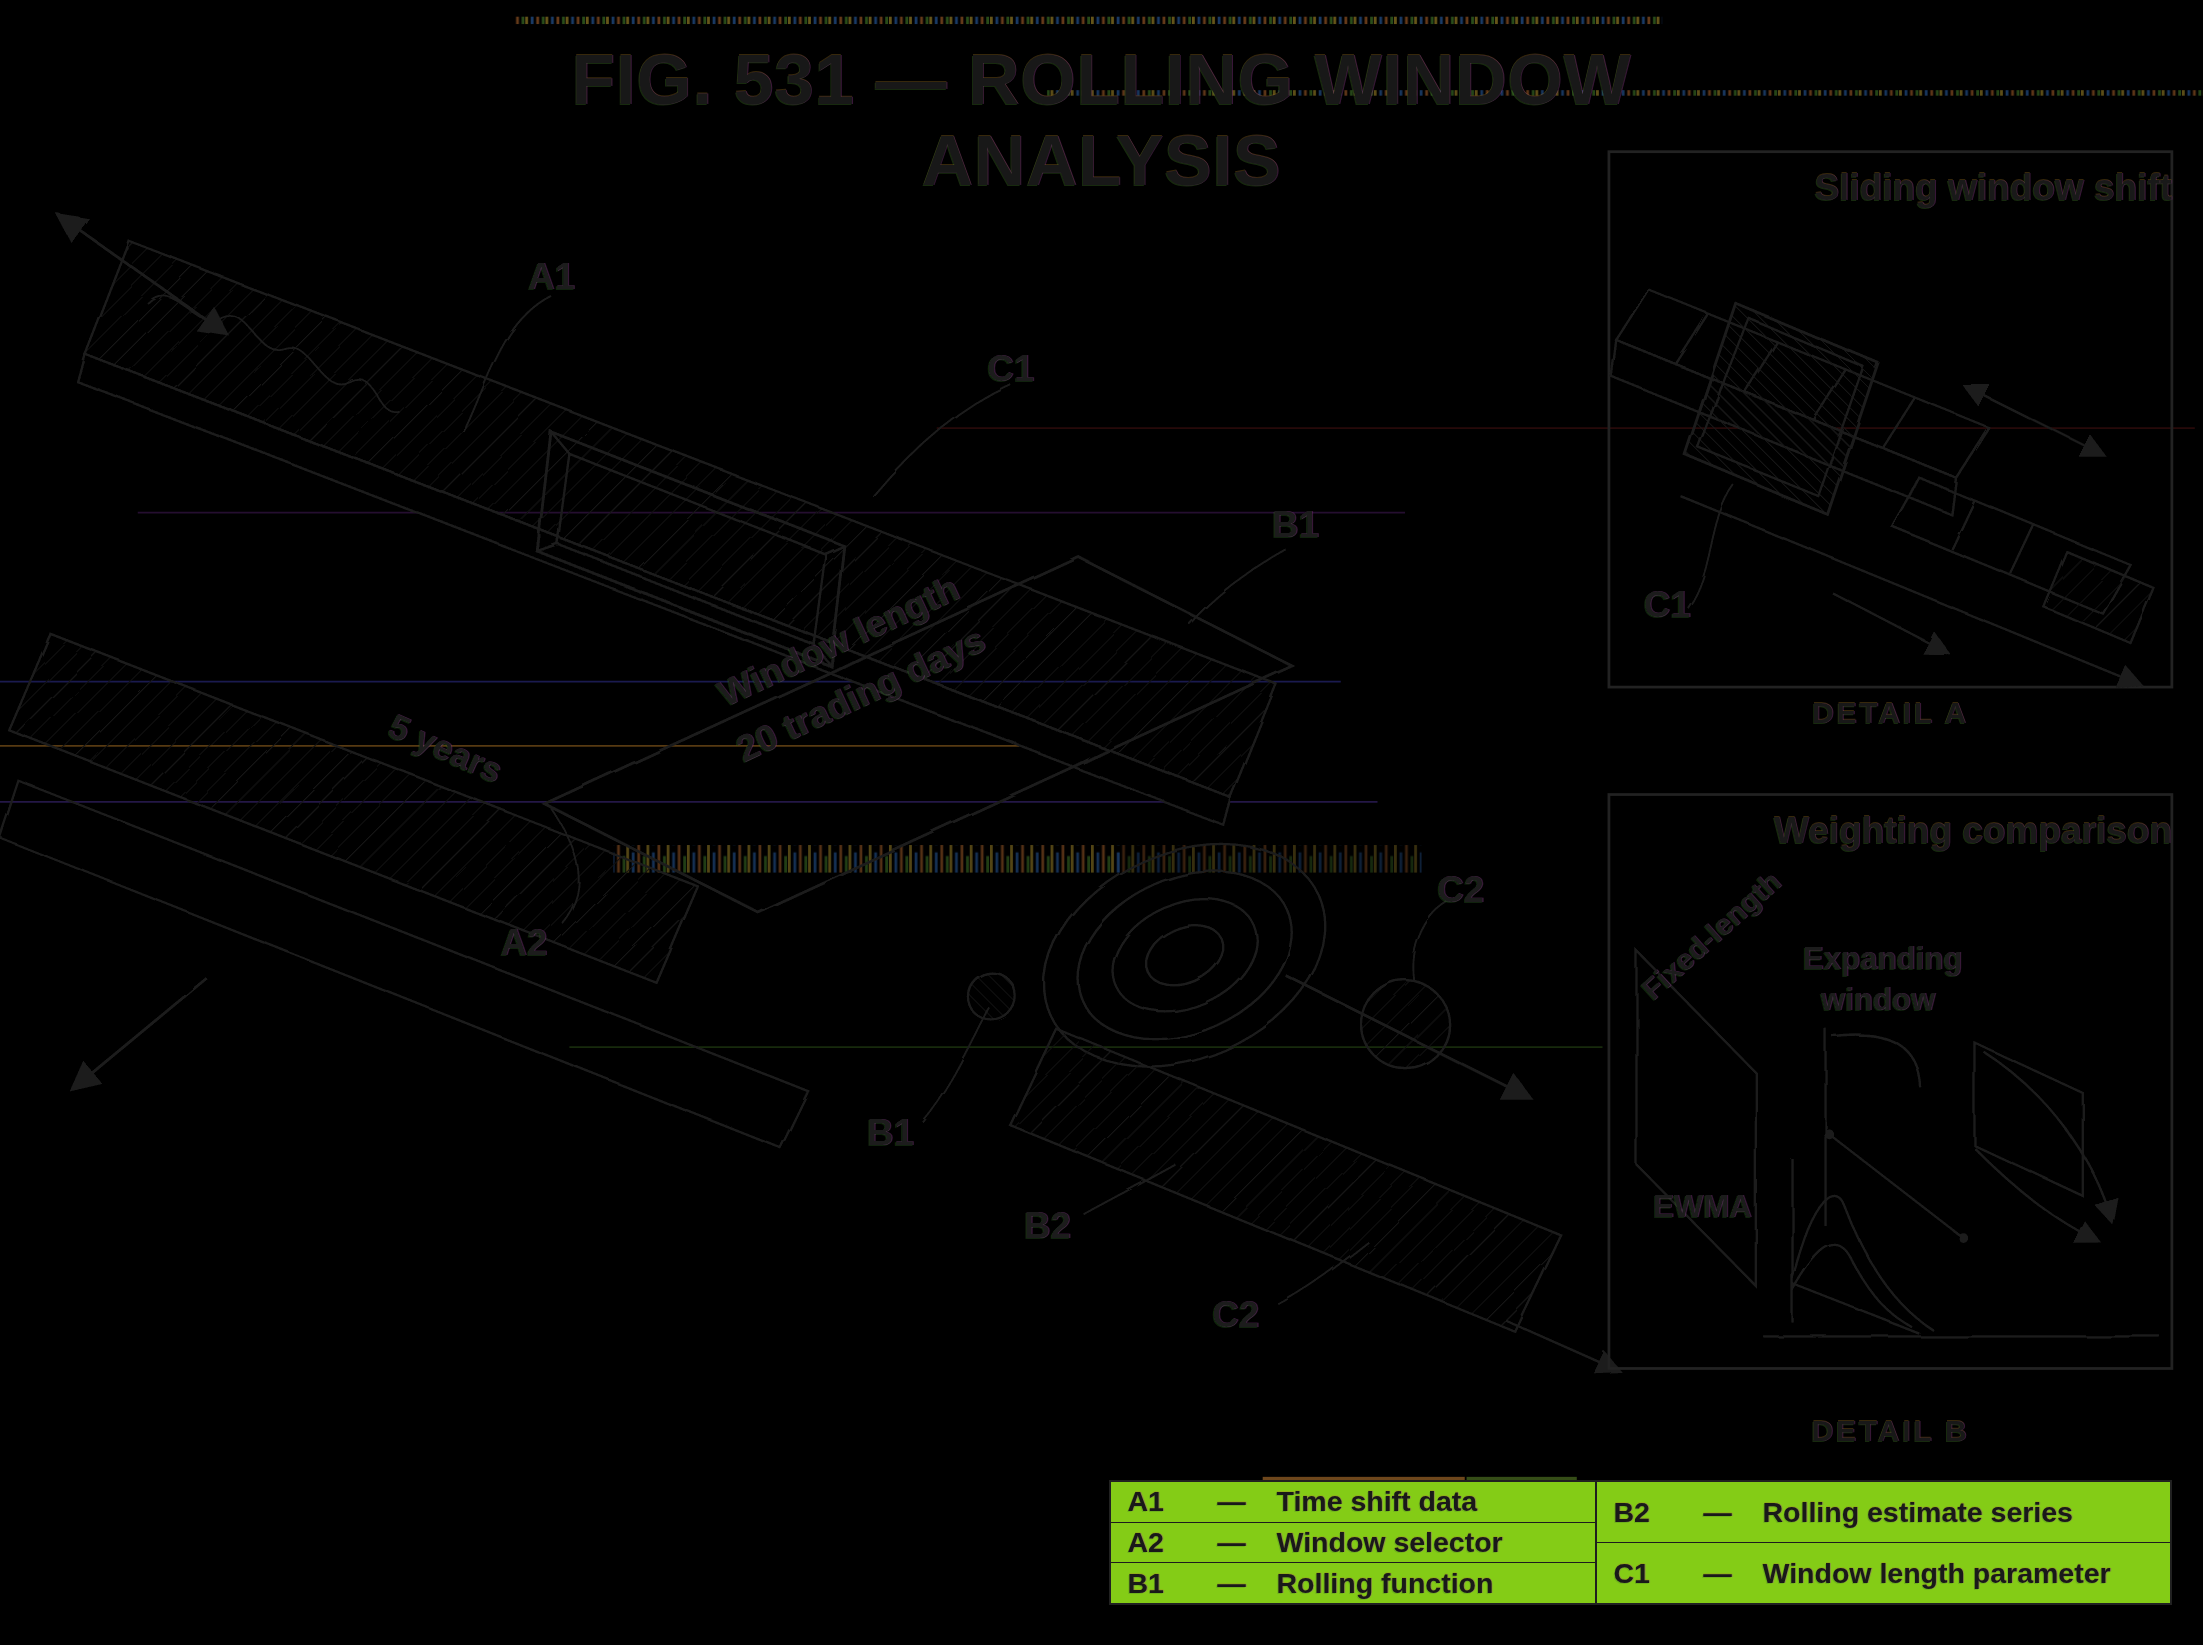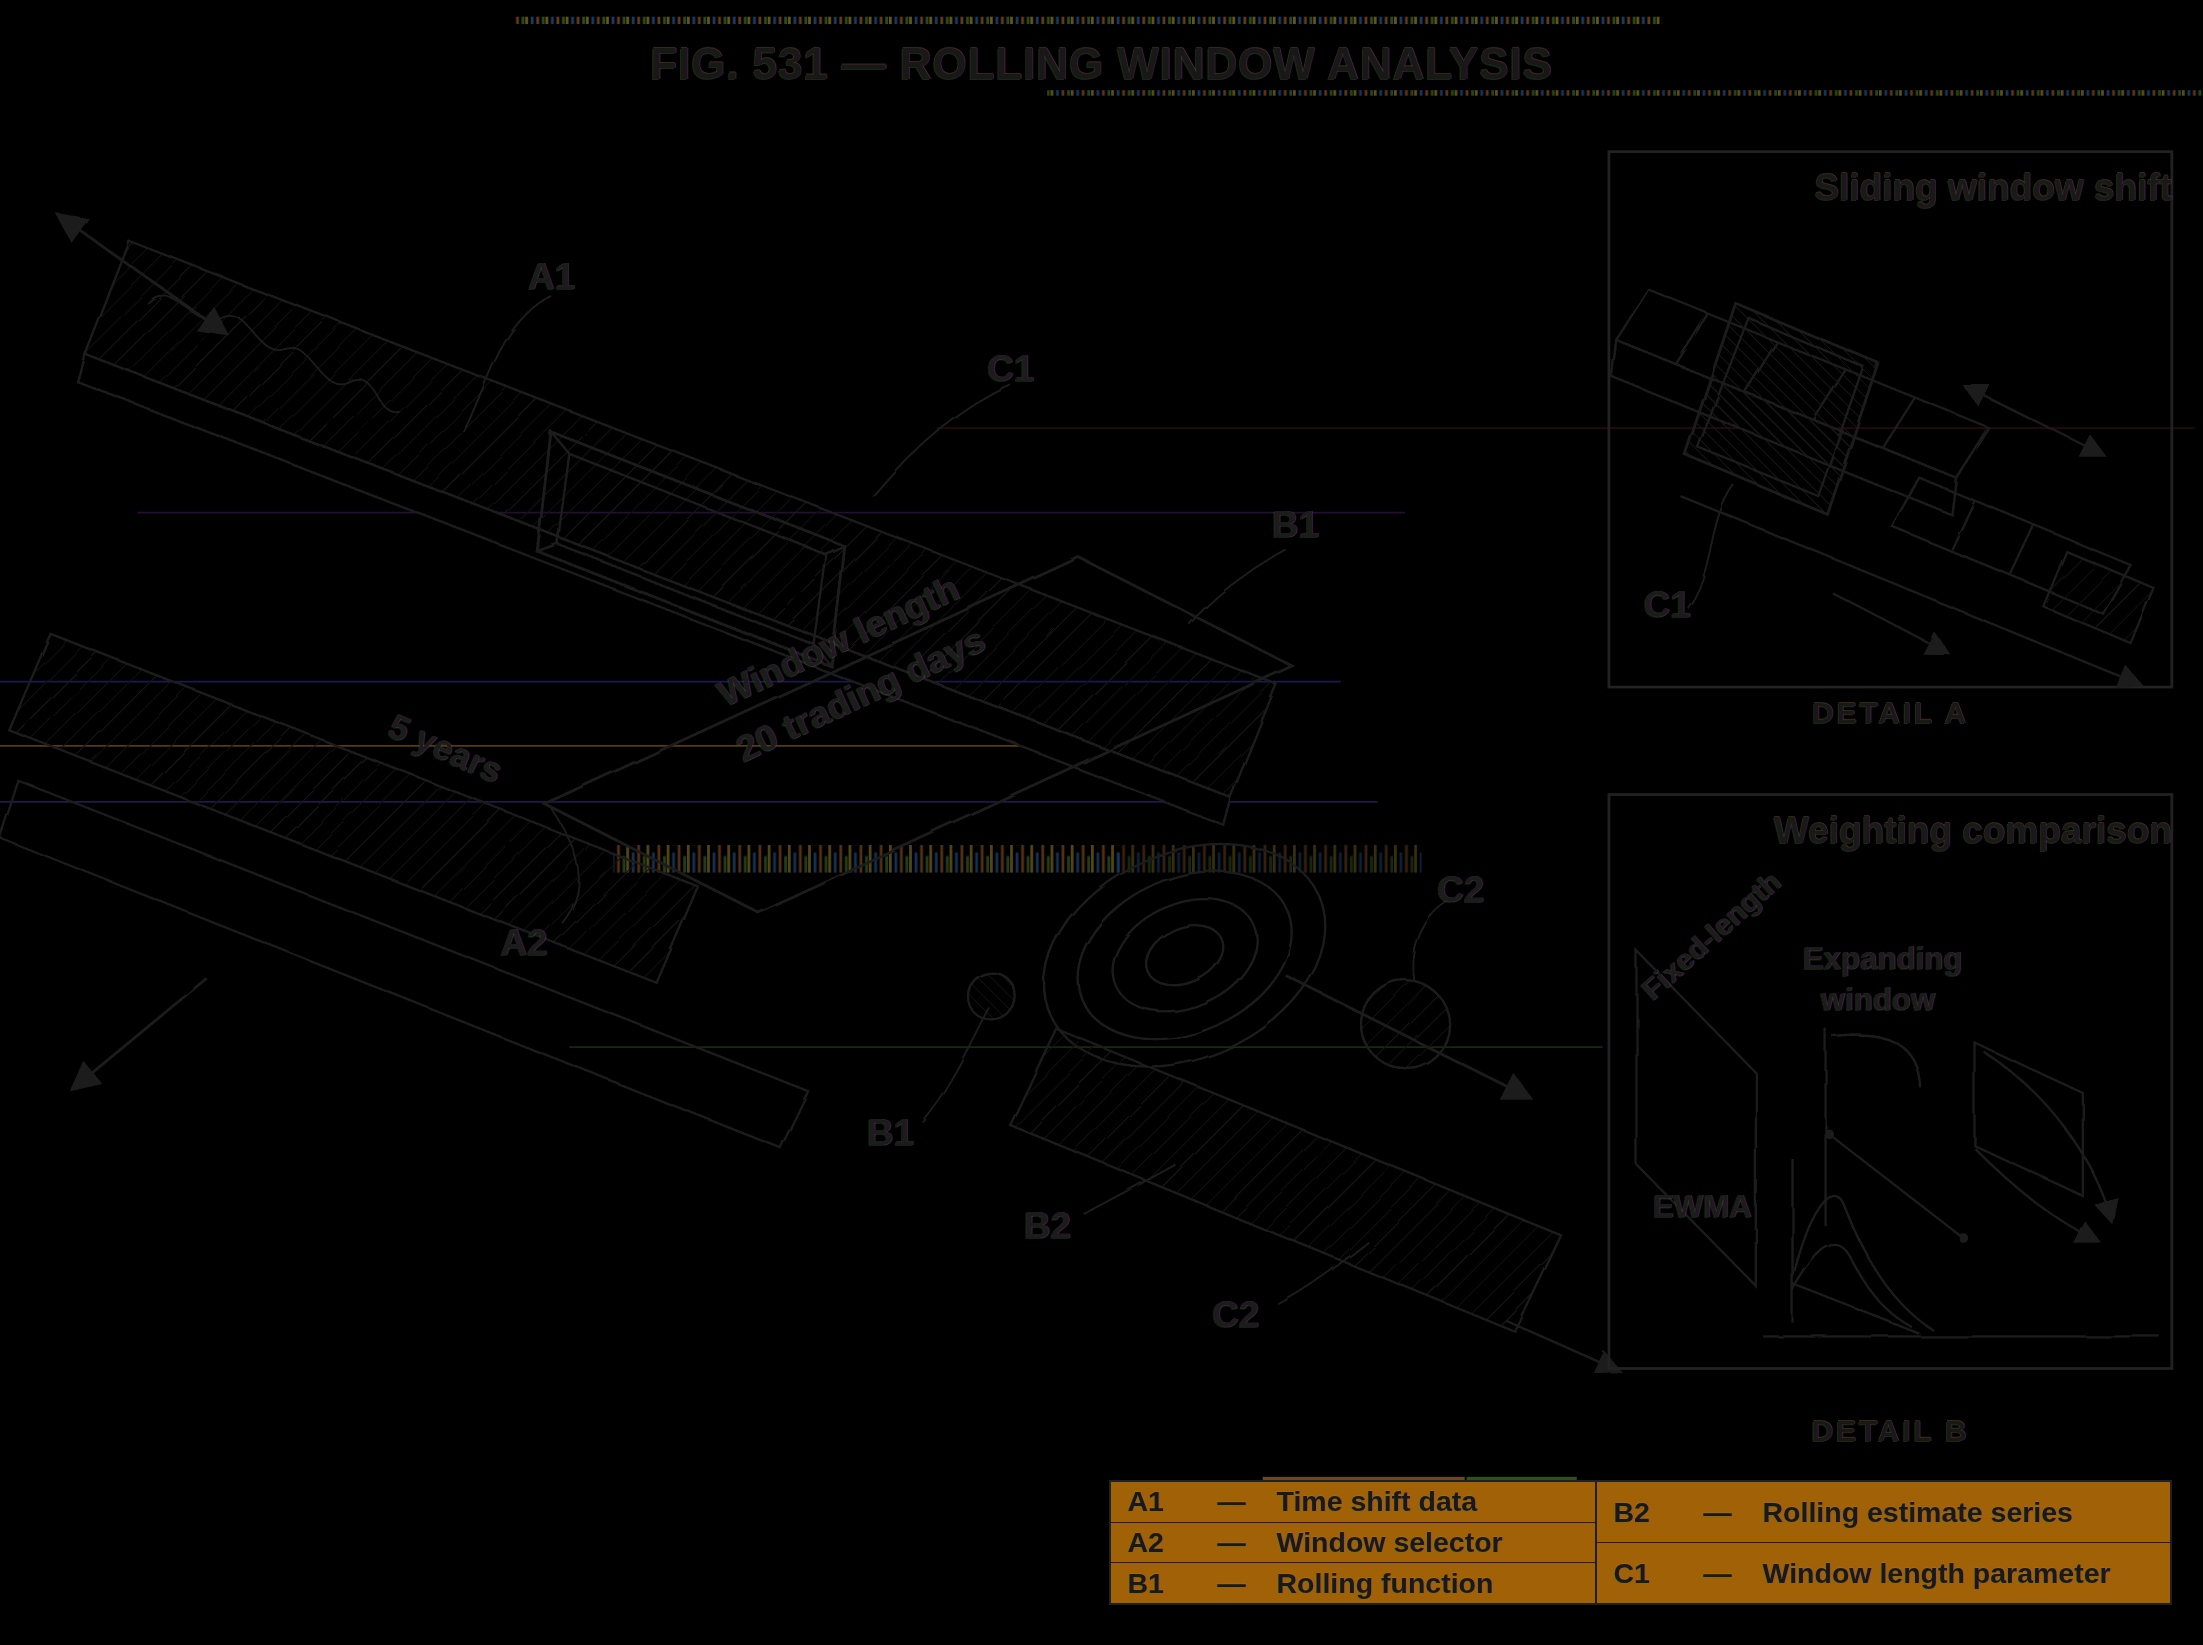--- a/index.html
+++ b/index.html
@@ -1,26 +1,26 @@
 <!DOCTYPE html>
 <html style="font-size:14.7px"><head>
 <meta charset="utf-8">
 <style>
   html,body{margin:0;padding:0;background:#000;}
   .page{position:relative;width:2204px;height:1646px;background:#000;overflow:hidden;
         font-family:"Liberation Sans",sans-serif;color:#1a1a1a;}
   .fx{text-shadow:0.9px 0 rgba(150,60,150,.38),-0.9px 0.9px rgba(70,130,45,.32),0 -0.9px rgba(170,125,35,.32);}
   .abs{position:absolute;}
-  .fig-title{left:422px;top:39px;width:1359px;text-align:center;font-size:44px;font-weight:700;
+  .fig-title{left:422px;top:39px;width:1359px;text-align:center;font-size:71px;font-weight:700;
              letter-spacing:0.9px;color:#181818;}
   .panel-title{left:1609px;width:563px;text-align:right;font-size:37px;font-weight:700;color:#191919;}
   .caption{left:1609px;width:563px;text-align:center;font-size:30px;font-weight:700;
            letter-spacing:2.8px;color:#181818;}
   .legend{left:1109px;top:1480px;width:1063px;height:125px;border:2.8px solid #212121;
-          display:flex;box-sizing:border-box;background:#a16207;}
+          display:flex;box-sizing:border-box;background:#84cc16;}
   .leg-col{display:flex;flex-direction:column;box-sizing:border-box;}
   .leg-left{width:484px;}
   .leg-right{flex:1;border-left:2.8px solid #1f1f1f;}
   .leg-row{flex:1;display:flex;align-items:center;padding-left:16.5px;box-sizing:border-box;
            font-size:28.5px;font-weight:700;color:#191919;}
   .leg-row + .leg-row{border-top:1.8px solid #1d1d1d;}
   .leg-key{width:72px;}
   .leg-sep{width:64px;text-align:center;}
   .leg-desc{margin-left:13px;}
   svg{position:absolute;left:0;top:0;}

